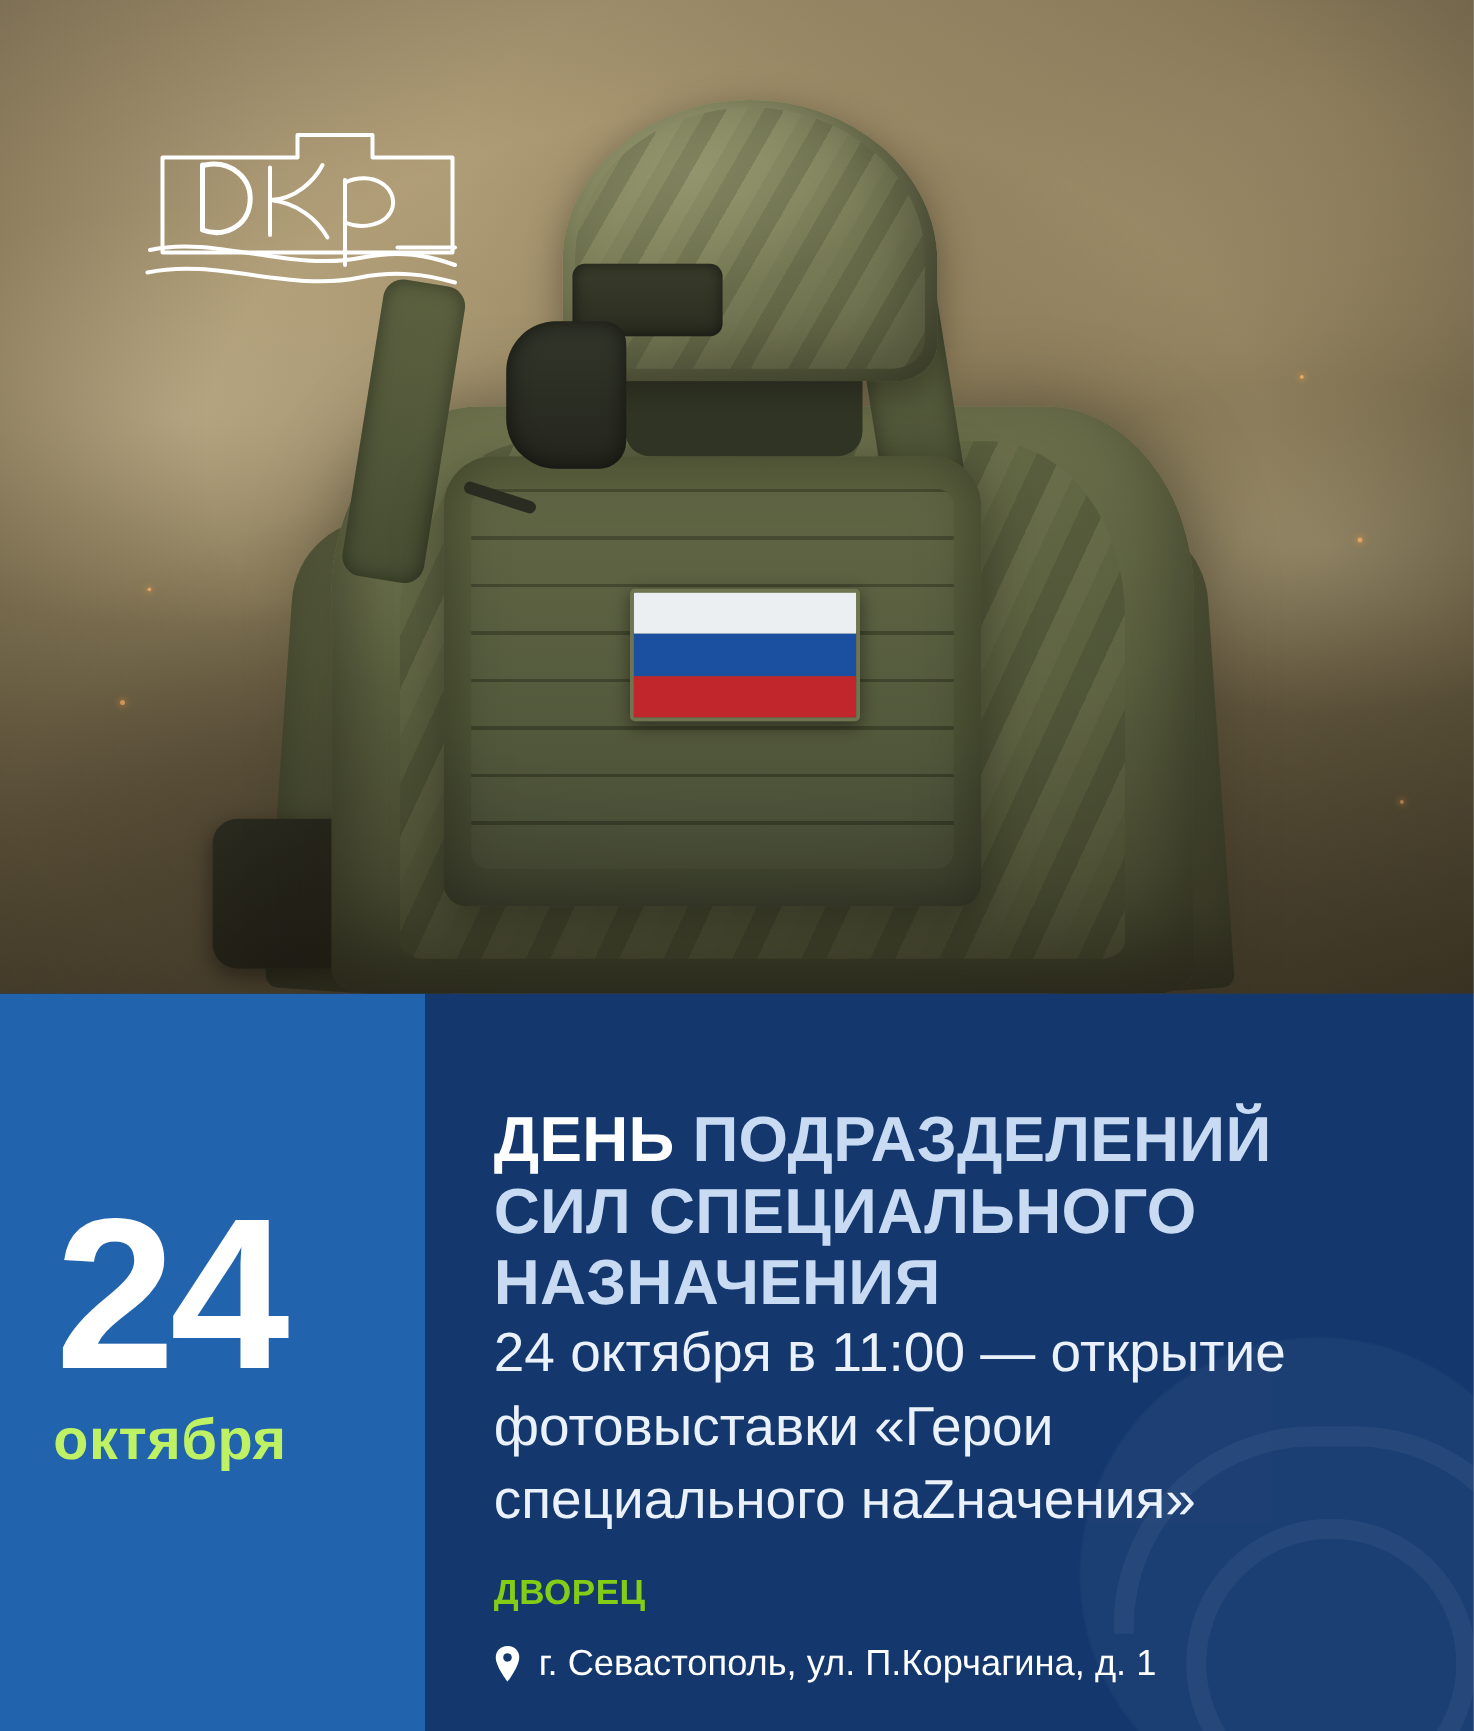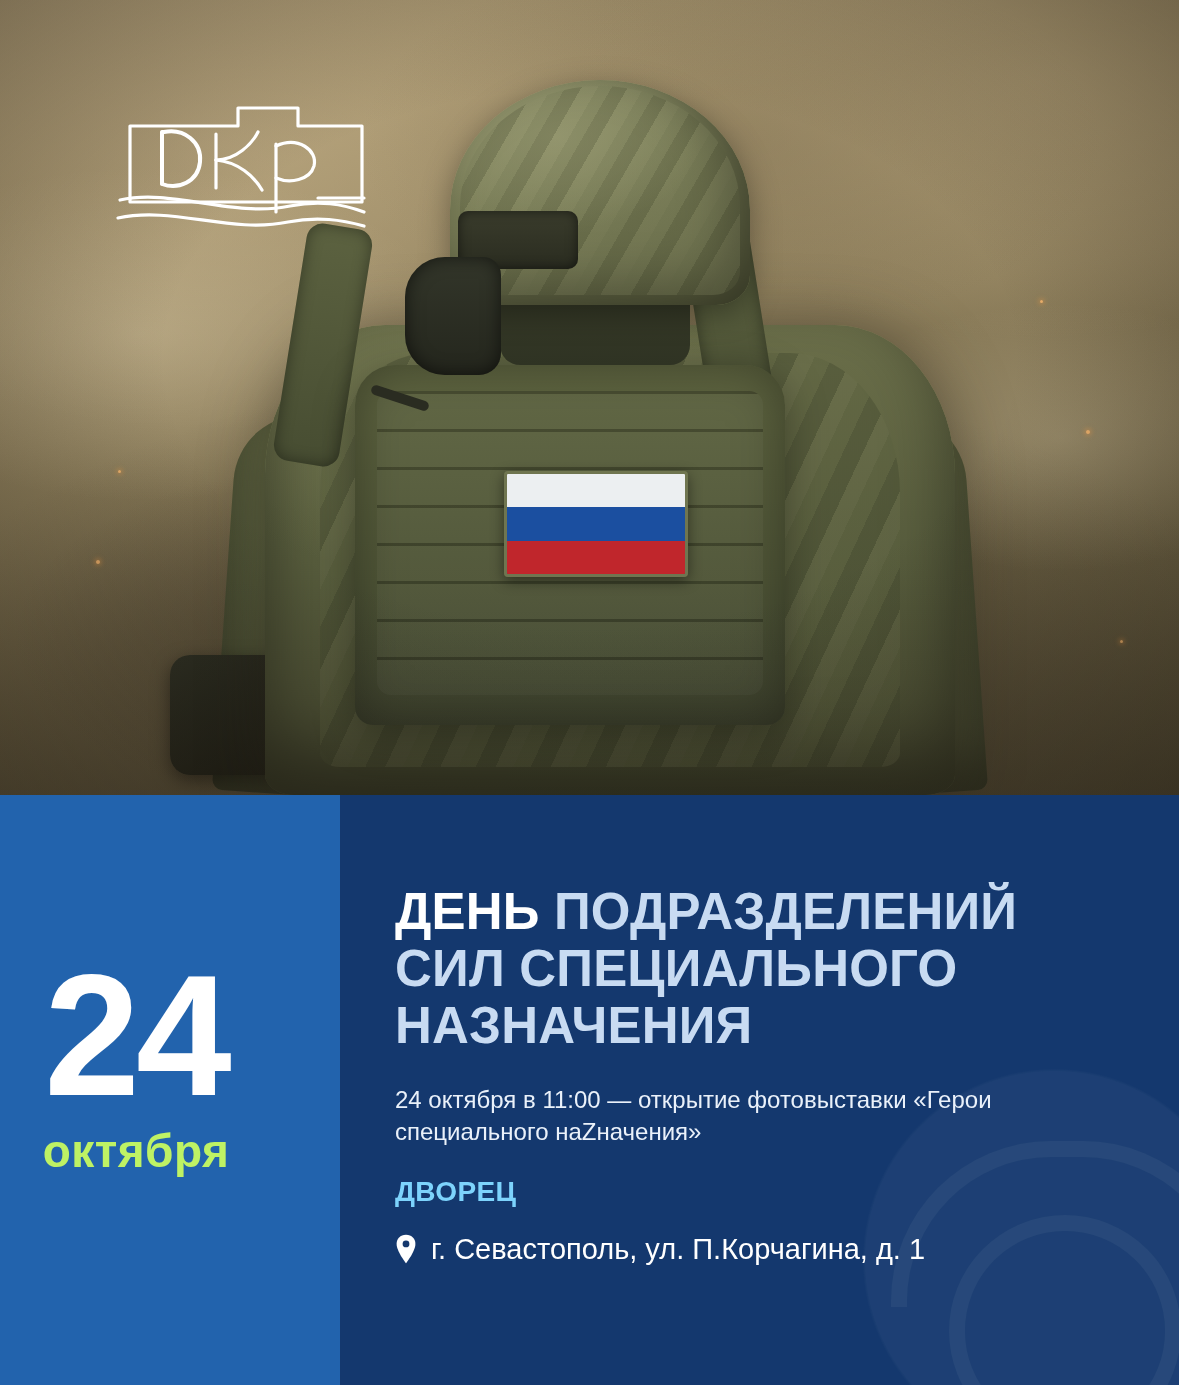--- a/index.html
+++ b/index.html
@@ -316,32 +316,31 @@
     font-size: 51px;
     line-height: 1.12;
     font-weight: 700;
     color: #c8dbf2;
     letter-spacing: 0.2px;
     text-transform: uppercase;
     margin: 0;
   }
   .title .accent { color: #ffffff; }
   .subtitle {
-    margin-top: 30px;
-    font-size: 24px;
+    font-size: 44px;
     line-height: 1.33;
     color: #eaf1fa;
     font-weight: 400;
   }
   .venue {
     margin-top: 26px;
     font-size: 28px;
     line-height: 1.28;
     font-weight: 700;
-    color: #7dd3fc;
+    color: #84cc16;
     text-transform: uppercase;
     letter-spacing: 0.4px;
   }
   .address-row {
     margin-top: 22px;
     display: flex;
     align-items: center;
     gap: 14px;
   }
   .pin-icon {

